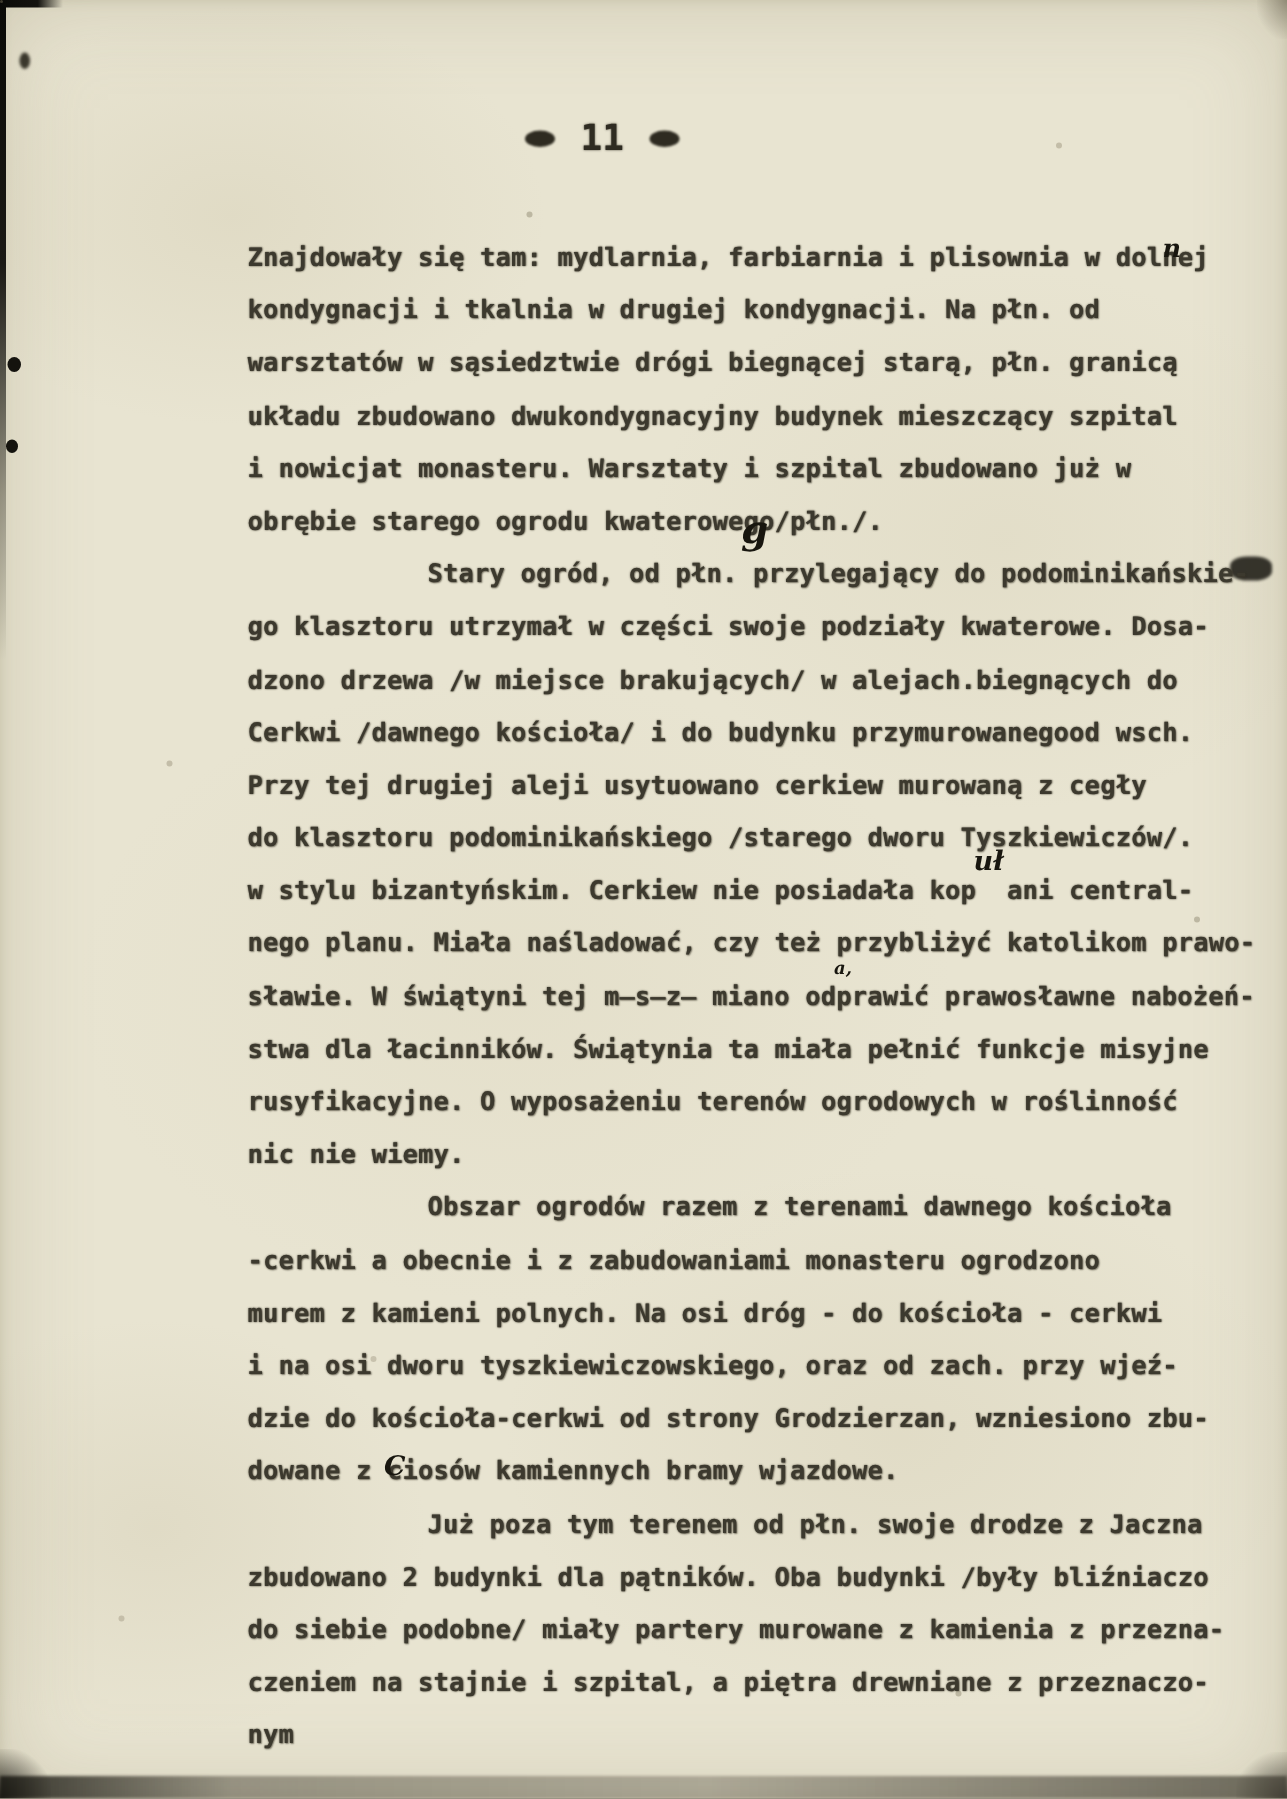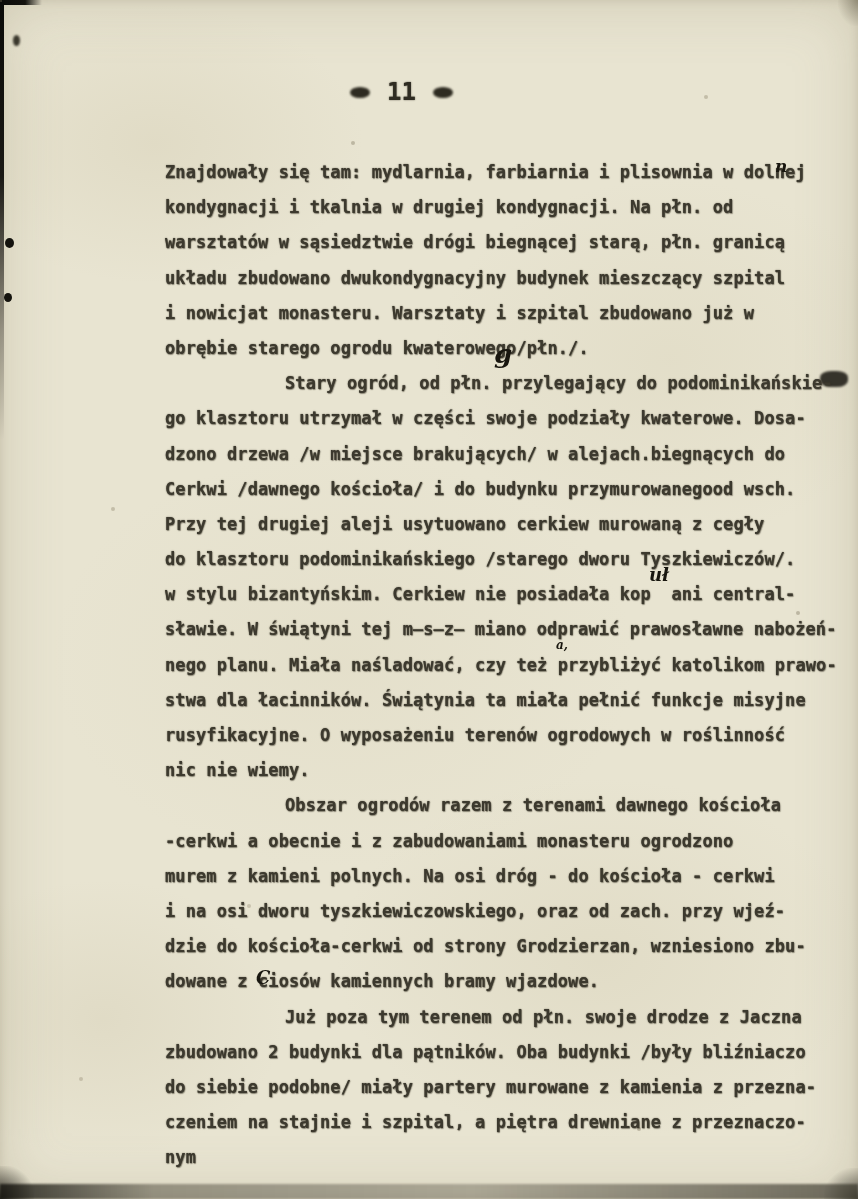--- a/index.html
+++ b/index.html
@@ -127,22 +127,22 @@
         <div class="tline">obrębie starego ogrodu kwaterowego/płn./.</div>
       </div>
       <div class="para indent">
         <div class="tline">Stary ogród, od płn. przylegający do podominikańskie-</div>
         <div class="tline">go klasztoru utrzymał w części swoje podziały kwaterowe. Dosa-</div>
         <div class="tline">dzono drzewa /w miejsce brakujących/ w alejach.biegnących do</div>
         <div class="tline">Cerkwi /dawnego kościoła/ i do budynku przymurowanegood wsch.</div>
         <div class="tline">Przy tej drugiej aleji usytuowano cerkiew murowaną z cegły</div>
         <div class="tline">do klasztoru podominikańskiego /starego dworu Tyszkiewiczów/.</div>
         <div class="tline">w stylu bizantyńskim. Cerkiew nie posiadała kop  ani central-</div>
+        <div class="tline">nego planu. Miała naśladować, czy też przybliżyć katolikom prawo-</div>
         <div class="tline">sławie. W świątyni tej m̶s̶z̶ miano odprawić prawosławne nabożeń-</div>
-        <div class="tline">nego planu. Miała naśladować, czy też przybliżyć katolikom prawo-</div>
         <div class="tline">stwa dla łacinników. Świątynia ta miała pełnić funkcje misyjne</div>
         <div class="tline">rusyfikacyjne. O wyposażeniu terenów ogrodowych w roślinność</div>
         <div class="tline">nic nie wiemy.</div>
       </div>
       <div class="para indent">
         <div class="tline">Obszar ogrodów razem z terenami dawnego kościoła</div>
         <div class="tline">-cerkwi a obecnie i z zabudowaniami monasteru ogrodzono</div>
         <div class="tline">murem z kamieni polnych. Na osi dróg - do kościoła - cerkwi</div>
         <div class="tline">i na osi dworu tyszkiewiczowskiego, oraz od zach. przy wjeź-</div>
         <div class="tline">dzie do kościoła-cerkwi od strony Grodzierzan, wzniesiono zbu-</div>

